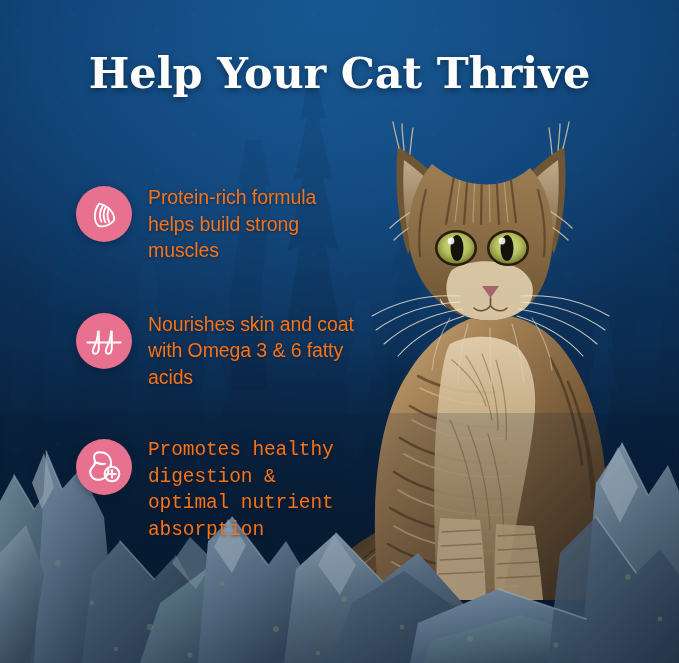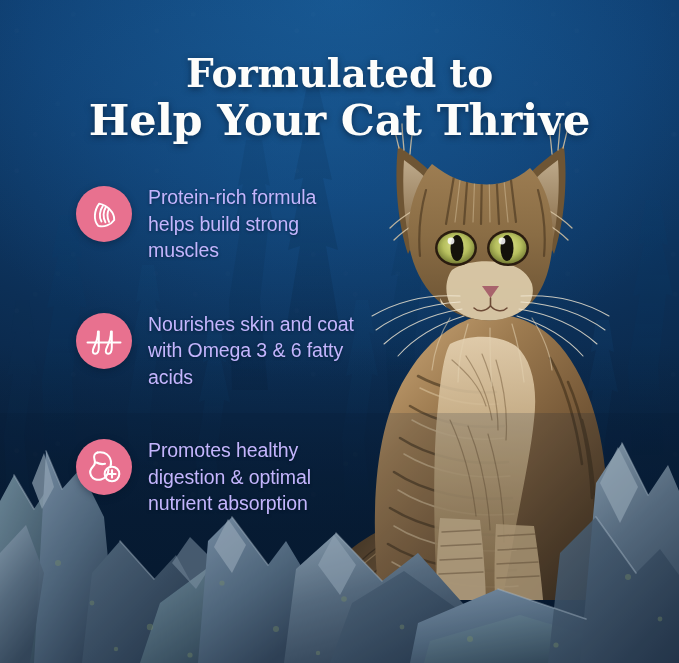--- a/index.html
+++ b/index.html
@@ -52,30 +52,30 @@
     line-height:47px;
     letter-spacing:-.2px;
     text-shadow:0 2px 6px rgba(4,18,36,.55);
     z-index:6;
   }
   .headline .l2{display:block;font-size:43px;}
 
   
   .benefits{position:absolute;left:76px;top:186px;width:290px;z-index:6;}
   .benefit{position:relative;display:flex;align-items:flex-start;margin-bottom:49px;}
-  .benefit:last-child{margin-bottom:0;}
+  .benefit:last-child{margin-bottom:0;font-family:Liberation Mono, monospace;}
   .badge{
     flex:0 0 auto;width:56px;height:56px;border-radius:50%;
     background:#e8718f;display:flex;align-items:center;justify-content:center;
     box-shadow:0 2px 7px rgba(4,16,32,.35);
   }
   .badge svg{display:block;}
   .btext{
     margin-left:16px;margin-top:-2px;
-    color:#c4b5fd;
+    color:#f97316;
     font-size:19.5px;
     line-height:26.5px;
     font-weight:400;
     letter-spacing:-.1px;
     text-shadow:0 1px 3px rgba(4,18,36,.5);
     width:216px;
   }
 </style>
 </head>
 <body>
@@ -387,21 +387,20 @@
       <path d="M232 104 L268 152"></path>
         <path d="M336 120 L382 168"></path>
         <path d="M498 176 L586 206"></path>
       <path d="M622 30 L648 82"></path>
         <path d="M596 104 L636 160"></path>
     </g>
     <rect x="0" y="0" width="679" height="250" fill="#071a30" opacity=".16"></rect>
   </svg>
 
   <h1 class="headline">
-    <span>Formulated to</span>
     <span class="l2">Help Your Cat Thrive</span>
   </h1>
 
   <div class="benefits">
 
     <div class="benefit">
       <div class="badge">
         <svg width="34" height="34" viewBox="0 0 34 34">
           <g fill="none" stroke="#ffffff" stroke-width="1.9" stroke-linecap="round" stroke-linejoin="round">
             <path d="M7.5 26.5 C4.5 19.5 9 10.5 16 6 C23 10.5 27.5 19.5 24.5 26.5 C19.5 30 12.5 30 7.5 26.5 Z" transform="rotate(-20 16 17)"></path>

